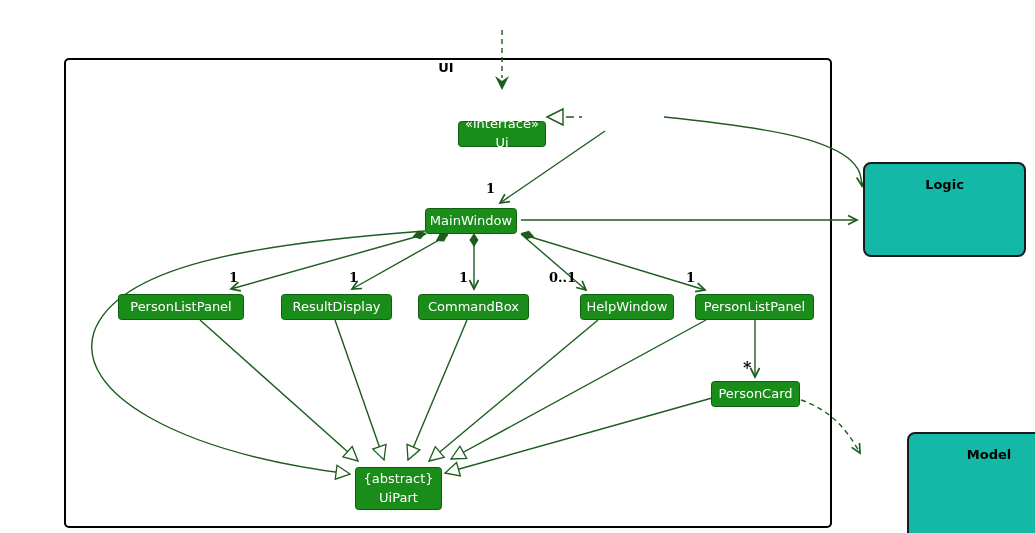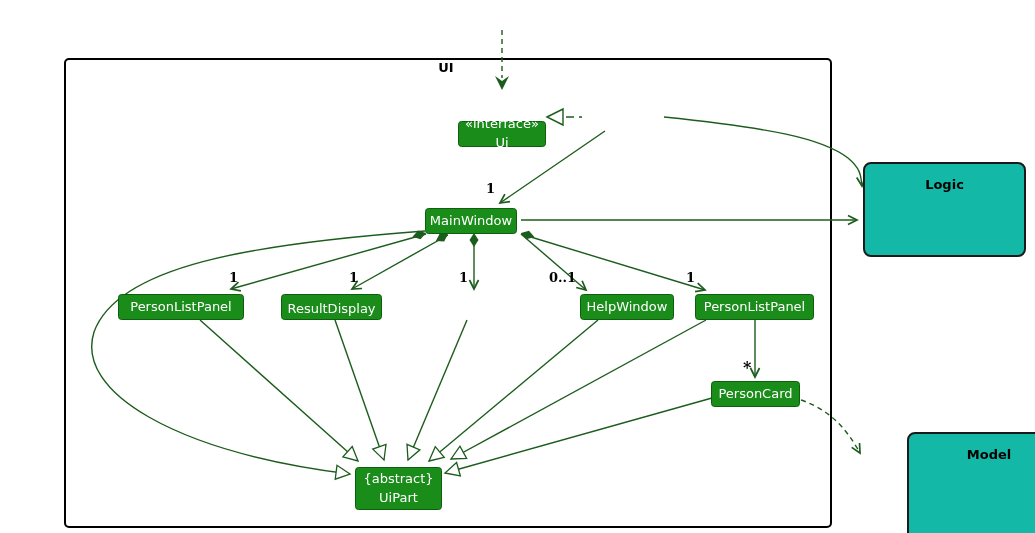--- a/index.html
+++ b/index.html
@@ -92,24 +92,27 @@
 
 
   <div class="cls" style="left:425px;top:208px;width:92px;height:26px;text-align:center;">
     <span>MainWindow</span>
   </div>
 
   <div class="cls" style="left:118px;top:294px;width:126px;height:26px;">
     <span>PersonListPanel</span>
   </div>
 
-  <div class="cls" style="left:281px;top:294px;width:101px;height:26px;justify-content:flex-end;">
+  <div class="cls" style="left:281px;top:294px;width:111px;height:26px;">
     <span>ResultDisplay</span>
   </div>
 
+  <div class="cls" style="left:418px;top:294px;width:111px;height:26px;">
+    <span>CommandBox</span>
+  </div>
 
   <div class="cls" style="left:580px;top:294px;width:94px;height:26px;">
     <span>HelpWindow</span>
   </div>
 
   <div class="cls" style="left:695px;top:294px;width:119px;height:26px;">
     <span>PersonListPanel</span>
   </div>
 
   <div class="cls" style="left:355px;top:467px;width:87px;height:43px;">

